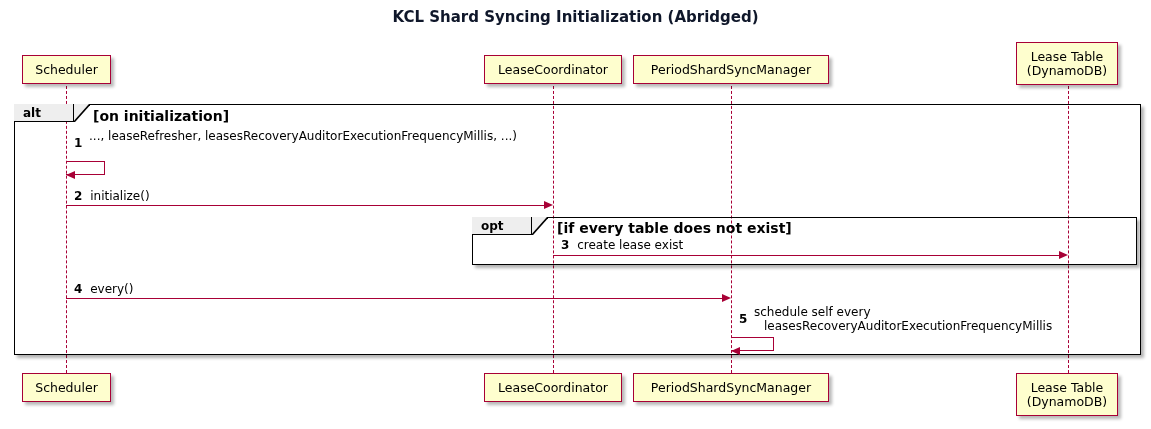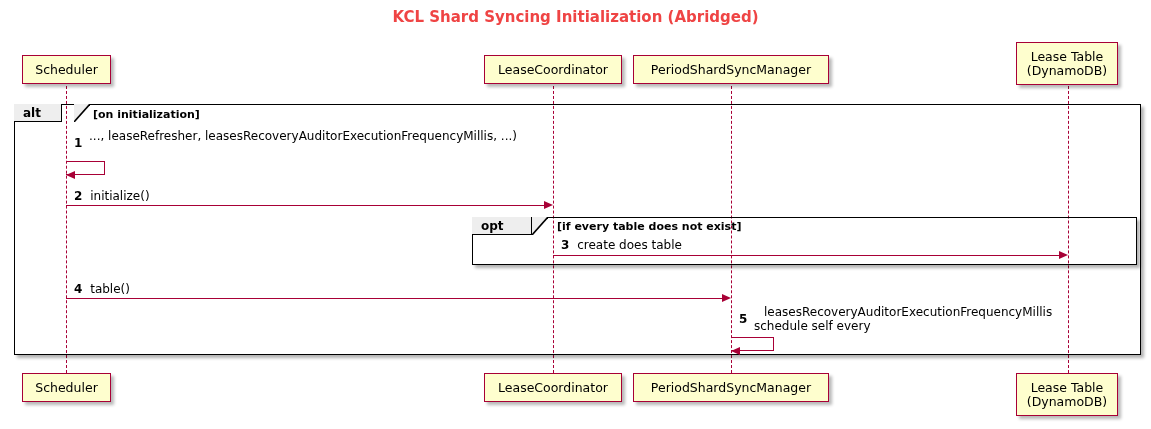--- a/index.html
+++ b/index.html
@@ -21,21 +21,21 @@
     height: 429px;
   }
   .diagram-title {
     position: absolute;
     left: 0;
     top: 8px;
     width: 1151px;
     text-align: center;
     font-size: 15px;
     font-weight: bold;
-    color: #ef4444;
+    color: #0f172a;
     font-family: "DejaVu Sans", sans-serif;
     white-space: nowrap;
   }
   .lifeline {
     position: absolute;
     width: 0;
     border-left: 1px dashed #A80036;
     top: 86px;
     height: 287px;
   }
@@ -79,21 +79,21 @@
   }
   .frag-tab-corner {
     position: absolute;
     top: 0;
     width: 16px;
     height: 18px;
     overflow: hidden;
   }
   .frag-guard {
     position: absolute;
-    font-size: 11px;
+    font-size: 14px;
     font-weight: bold;
     color: #000000;
     white-space: nowrap;
   }
   .msg-line {
     position: absolute;
     height: 0;
     border-top: 1.4px solid #A80036;
   }
   .arrow-right {
@@ -153,21 +153,21 @@
     <span>PeriodShardSyncManager</span>
   </div>
 
   <div class="participant" style="left:1016px; top:42px; width:102px; height:43px; flex-direction:column;">
     <span>Lease Table</span>
     <span>(DynamoDB)</span>
   </div>
 
   <div class="frag" style="left:14px; top:104px; width:1127px; height:251px;"></div>
 
-  <div class="frag-tab" style="left:14px; top:104px; width:48px;">
+  <div class="frag-tab" style="left:14px; top:104px; width:60px;">
     <span>alt</span>
   </div>
 
   <svg class="frag-tab-corner" style="left:74px; top:104px;" viewBox="0 0 16 18">
     <path d="M0,0 L16,0 L0,18 Z" fill="#EEEEEE"></path>
     <path d="M16,0 L0,18" stroke="#000000" stroke-width="1.6" fill="none"></path>
     <path d="M0,18 L0,18" stroke="#000000" stroke-width="1.6" fill="none"></path>
   </svg>
 
   <div class="frag-guard" style="left:93px; top:108px;">[on initialization]</div>
@@ -195,37 +195,37 @@
   </div>
   <svg class="frag-tab-corner" style="left:532px; top:217px;" viewBox="0 0 16 18">
     <path d="M0,0 L16,0 L0,18 Z" fill="#EEEEEE"></path>
     <path d="M16,0 L0,18" stroke="#000000" stroke-width="1.6" fill="none"></path>
   </svg>
 
   <div class="frag-guard" style="left:557px; top:220px;">[if every table does not exist]</div>
 
   <div class="msg-label" style="left:561px; top:238px;">
     <span class="msg-num">3</span>
-    <span style="margin-left:4px;">create does table</span>
+    <span style="margin-left:4px;">create lease exist</span>
   </div>
   <div class="msg-line" style="left:553px; top:255px; width:506px;"></div>
   <div class="arrow-right" style="left:1059px; top:250.5px;"></div>
 
   <div class="msg-label" style="left:74px; top:282px;">
     <span class="msg-num">4</span>
-    <span style="margin-left:4px;">table()</span>
+    <span style="margin-left:4px;">every()</span>
   </div>
   <div class="msg-line" style="left:66px; top:298px; width:656px;"></div>
   <div class="arrow-right" style="left:722px; top:293.5px;"></div>
 
   <div class="msg-label" style="left:739px; top:305px;">
     <span class="msg-num" style="position:absolute; left:0px; top:7px;">5</span>
     <div style="margin-left:15px;">
+      <div>schedule self every</div>
       <div style="margin-left:10px;">leasesRecoveryAuditorExecutionFrequencyMillis</div>
-      <div>schedule self every</div>
     </div>
   </div>
   <div class="self-loop" style="left:731px; top:337px; width:43px; height:14px;"></div>
   <div class="arrow-left" style="left:731px; top:346.5px;"></div>
 
   <div class="participant" style="left:22px; top:373px; width:89px; height:29px;">
     <span>Scheduler</span>
   </div>
 
   <div class="participant" style="left:484px; top:373px; width:138px; height:29px;">

